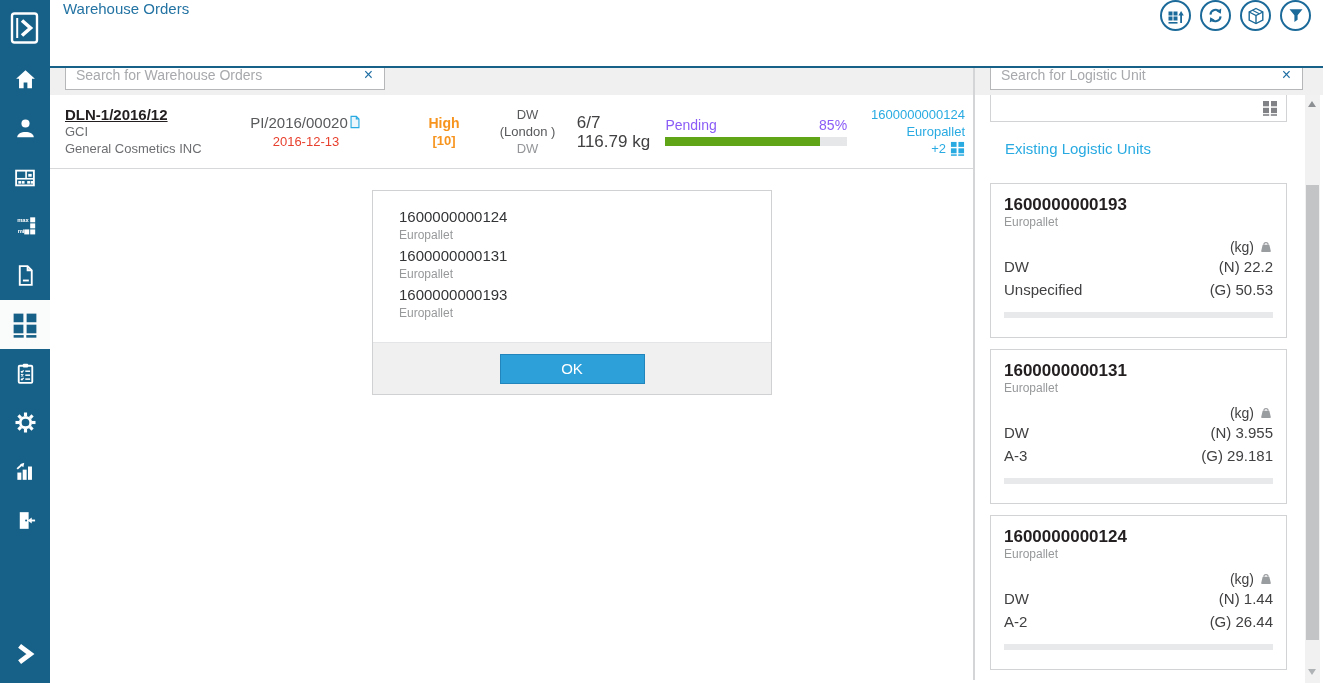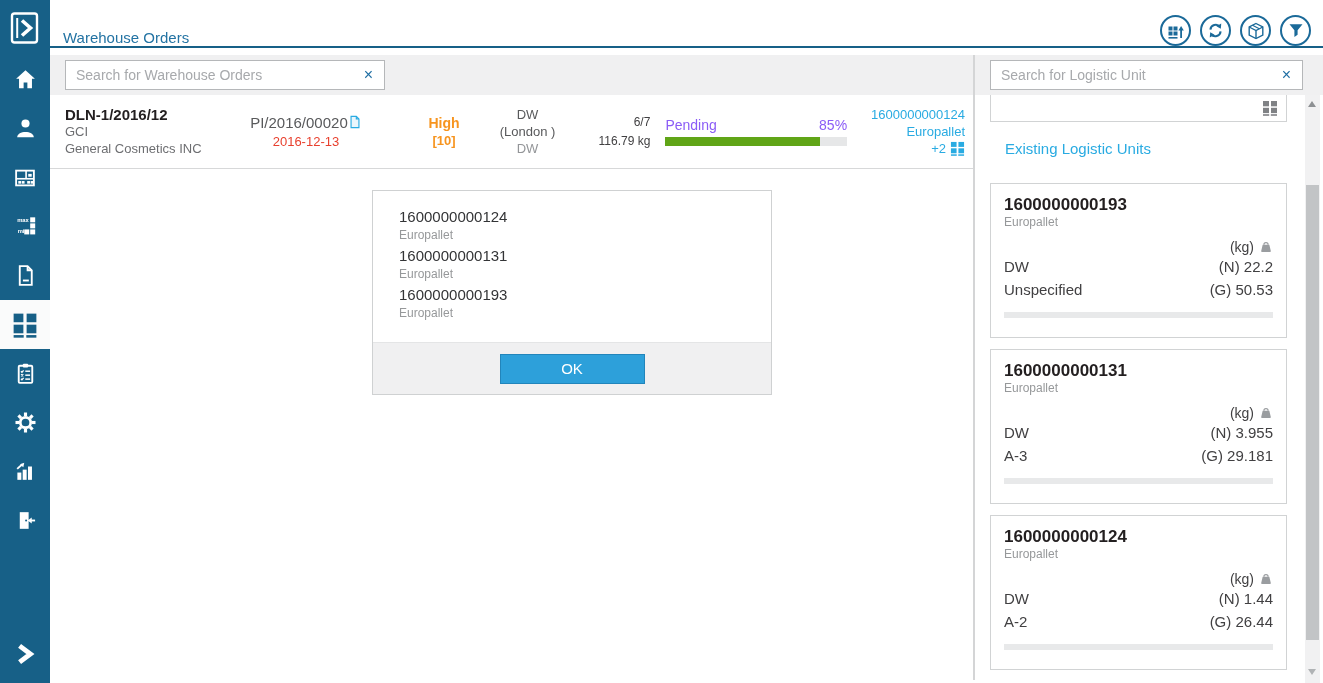--- a/index.html
+++ b/index.html
@@ -11,50 +11,50 @@
   .sidebar { position:absolute; left:0; top:0; width:50px; height:683px;
              background:#176087; z-index:20; display:flex; flex-direction:column; }
   .logo { width:50px; height:55px; display:flex; align-items:center; justify-content:center; }
   .nav-item { width:50px; height:49px; display:flex; align-items:center; justify-content:center;
               cursor:pointer; color:#fff; }
   .nav-item.selected { background:#fafbfb; color:#176087; }
   .sidebar-expand { margin-top:auto; margin-bottom:6px; width:50px; height:46px;
                     display:flex; align-items:center; justify-content:center; cursor:pointer; }
 
   
-  .header { position:absolute; left:50px; right:0; top:0; height:48px; background:#fff;
-            border-bottom:2px solid #176087; display:flex; align-items:flex-end; z-index:10; }
+  .header { position:absolute; left:50px; right:0; top:0; height:68px; background:#fff;
+            border-bottom:2px solid #176087; display:flex; align-items:flex-start; z-index:10; }
   .header-title { margin-left:13px; font-size:15px; color:#2373a3; }
   .header-actions { margin-left:auto; margin-right:12px; display:flex; gap:9px; }
   .action-circle { width:31px; height:31px; border-radius:50%; border:2px solid #1b6a99;
                    display:flex; align-items:center; justify-content:center; cursor:pointer; background:#fff; }
 
   
   .main { position:absolute; left:50px; top:55px; width:923px; bottom:0; background:#fff; }
   .toolbar { height:40px; background:#f0f0f1; display:flex; align-items:center; padding-left:15px; }
   .searchbox { width:320px; height:30px; background:#fff; border:1px solid #b5b7b9;
                display:flex; align-items:center;justify-content:flex-end; }
   .searchbox input { flex:1; border:none; outline:none; background:transparent; padding:0 10px;
                      font-size:14px; color:#58595b; font-family:inherit; }
   .searchbox input::placeholder { color:#a7a9ac; }
   .search-clear { padding:0 11px; font-size:16px; color:#1f6ea3; cursor:pointer; line-height:28px; }
 
   .order-row { height:74px; border-bottom:1px solid #d7d8d9; display:flex; align-items:center;
                background:#fff; cursor:pointer; }
   .oc1 { margin-left:15px; width:160px; line-height:17px; }
-  .o-id { font-size:15px; font-weight:bold; color:#231f20; }
+  .o-id { font-size:15px; font-weight:bold; color:#231f20;text-decoration:underline; }
   .o-sub { font-size:13px; color:#6d6e71; }
   .oc2 { margin-left:15px; width:140px; text-align:center; line-height:19px; }
   .o-doc { font-size:15px; color:#58595b; display:inline-flex; align-items:center; gap:0; }
   .o-date { font-size:13px; color:#e8402e; }
   .oc3 { margin-left:30px; width:80px; text-align:center; font-size:14px; font-weight:bold;
          color:#f7941e; line-height:18px; }
   .oc4 { width:90px; text-align:center; font-size:13px; color:#58595b; line-height:17px; }
   .oc4 .dim { color:#939598; }
-  .oc5 { margin-left:5px; width:75px; text-align:right; font-size:12px; color:#414042; line-height:19px; }
+  .oc5 { margin-left:5px; width:75px; font-size:17px; color:#414042; line-height:19px; }
   .oc6 { margin-left:15px; width:185px; }
   .o-status-line { display:flex; justify-content:space-between; font-size:14px; color:#8b5cf6;
                    margin-bottom:4px; }
   .o-track { height:9px; background:#e6e7e8; }
   .o-fill { height:9px; background:#60a517; width:0; }
   .oc7 { margin-left:auto; margin-right:8px; width:120px; text-align:right; font-size:13px;
          color:#29abe2; line-height:17px; cursor:pointer; }
   .oc7 .plus-row { display:inline-flex; align-items:center; gap:4px; }
 
   

